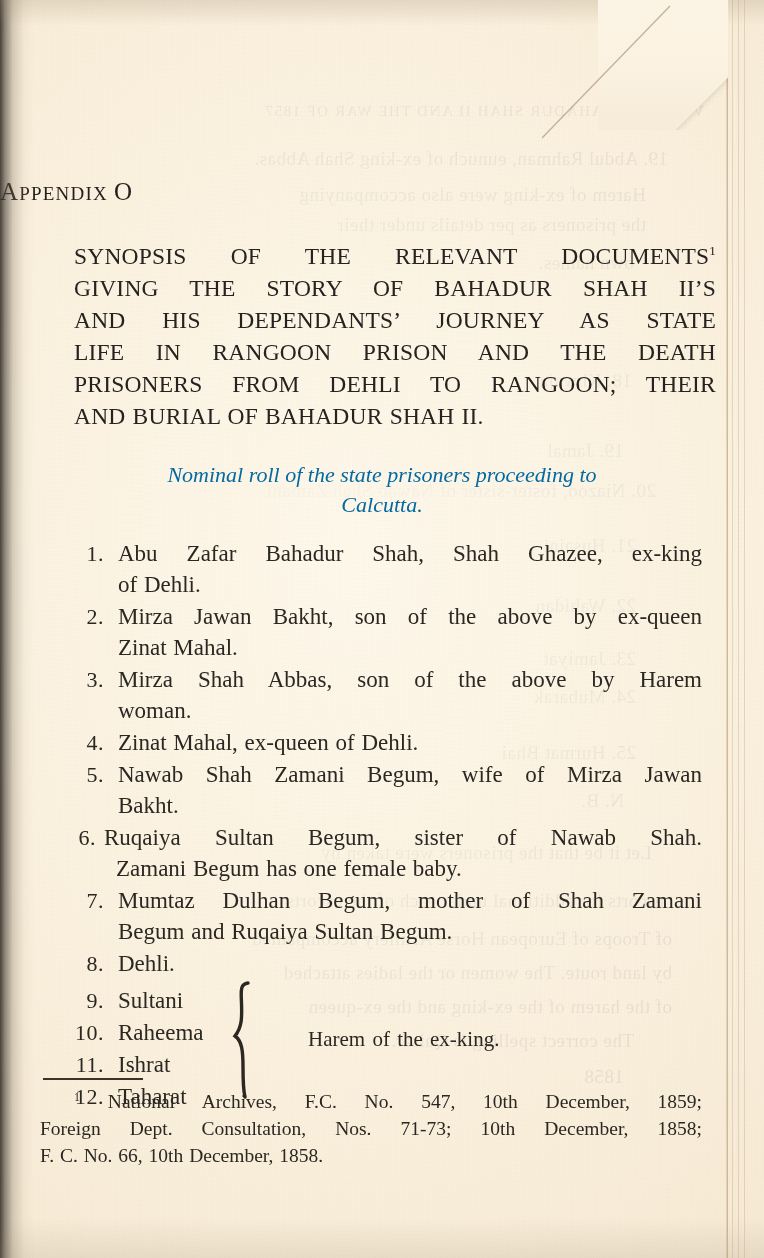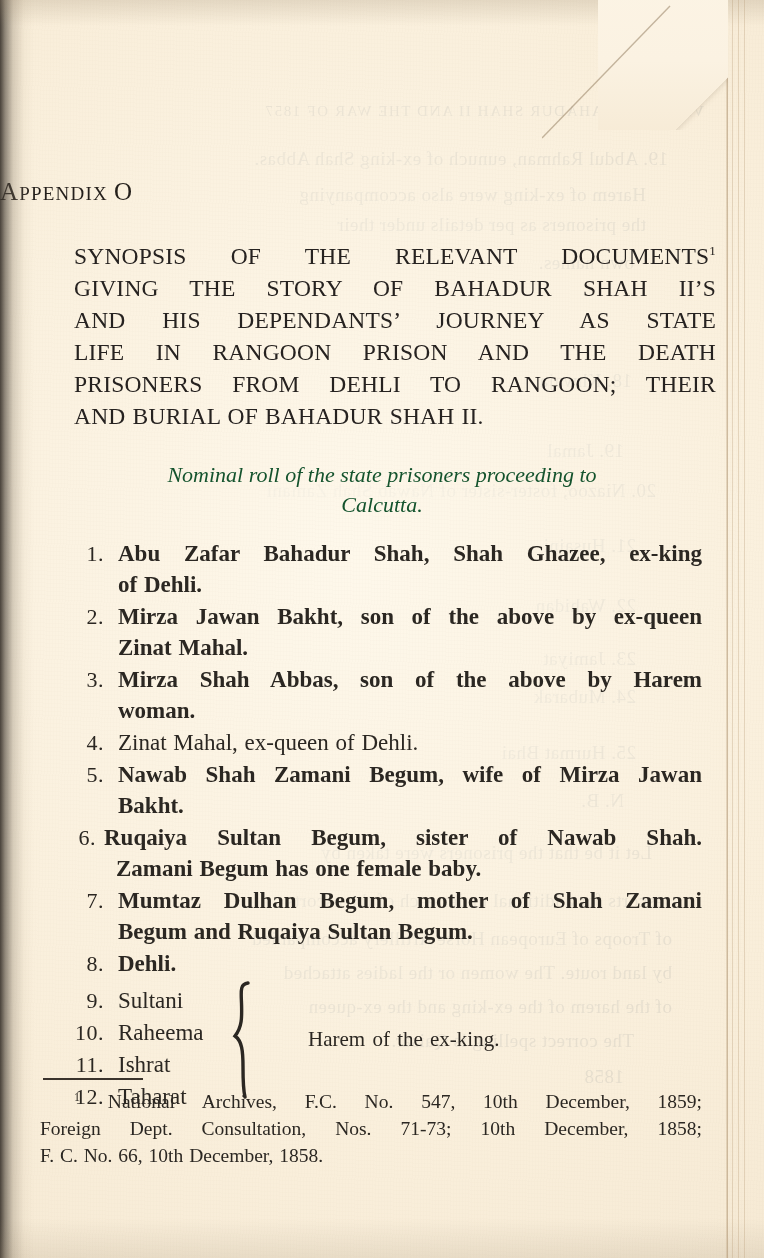--- a/index.html
+++ b/index.html
@@ -175,21 +175,21 @@
     line-height: 0;
   }
 
   .nominal-roll {
     margin: 0;
     padding: 28px 96px 0 96px;
     text-align: center;
     font-style: italic;
     font-size: 22px;
     line-height: 30px;
-    color: #14532d;
+    color: #0369a1;
   }
   .nominal-roll .nr-2 { display: block; }
 
   
   .roll-list {
     margin: 0;
     padding: 18px 62px 0 52px;
     font-size: 23px;
     line-height: 31px;
   }
@@ -209,21 +209,20 @@
   }
   .roll-num.wide { width: 48px; padding-right: 10px; }
   .roll-text {
     flex: 1 1 auto;
     text-align: justify;
     text-align-last: left;
     word-spacing: 1px;
   }
   .roll-text.stretch {
     text-align-last: justify;
-    font-weight: bold;
   }
   .roll-text .cont {
     display: block;
     text-align-last: left;
   }
 
   
   .harem-group {
     position: relative;
     margin-top: 6px;

